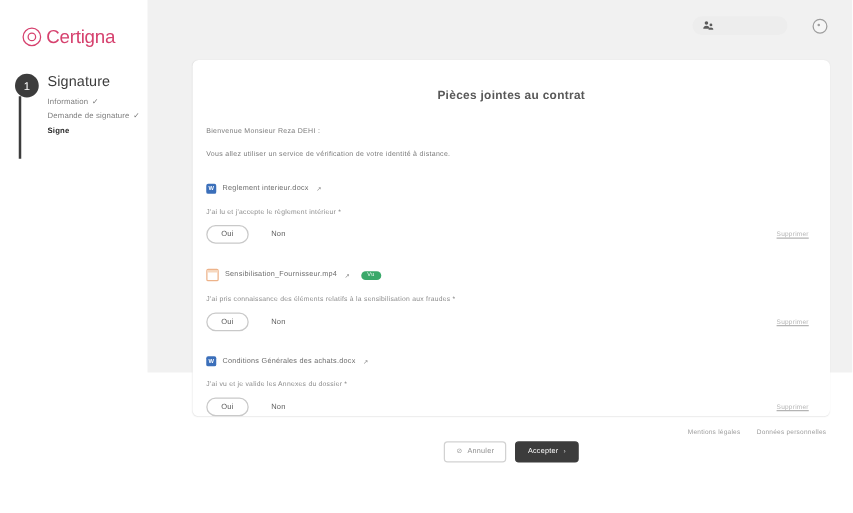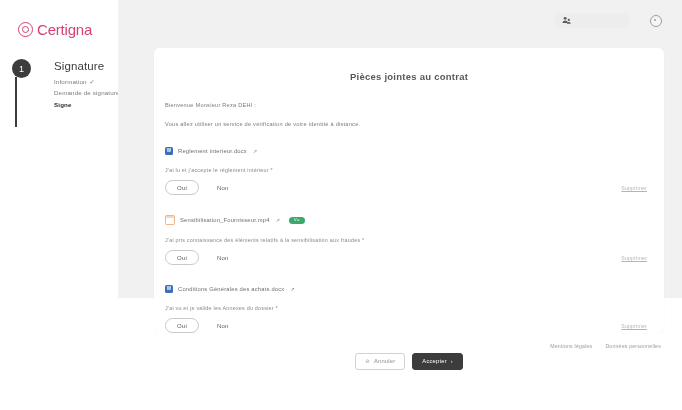--- a/index.html
+++ b/index.html
@@ -88,21 +88,21 @@
     color: #ffffff;
     font-size: 9px;
     display: flex;
     align-items: center;
     justify-content: center;
     flex: 0 0 19px;
     margin-left: 6px;
     z-index: 2;
     position: relative;
   }
-  .step-body { padding-top: 1px; margin-left: 16px; }
+  .step-body { padding-top: 1px; }
   .step-title {
     font-size: 11.5px;
     color: #3c3c3c;
     font-weight: 400;
     letter-spacing: 0.1px;
     margin-bottom: 4px;
   }
   .substep {
     font-size: 6.2px;
     color: #7b7b7b;

